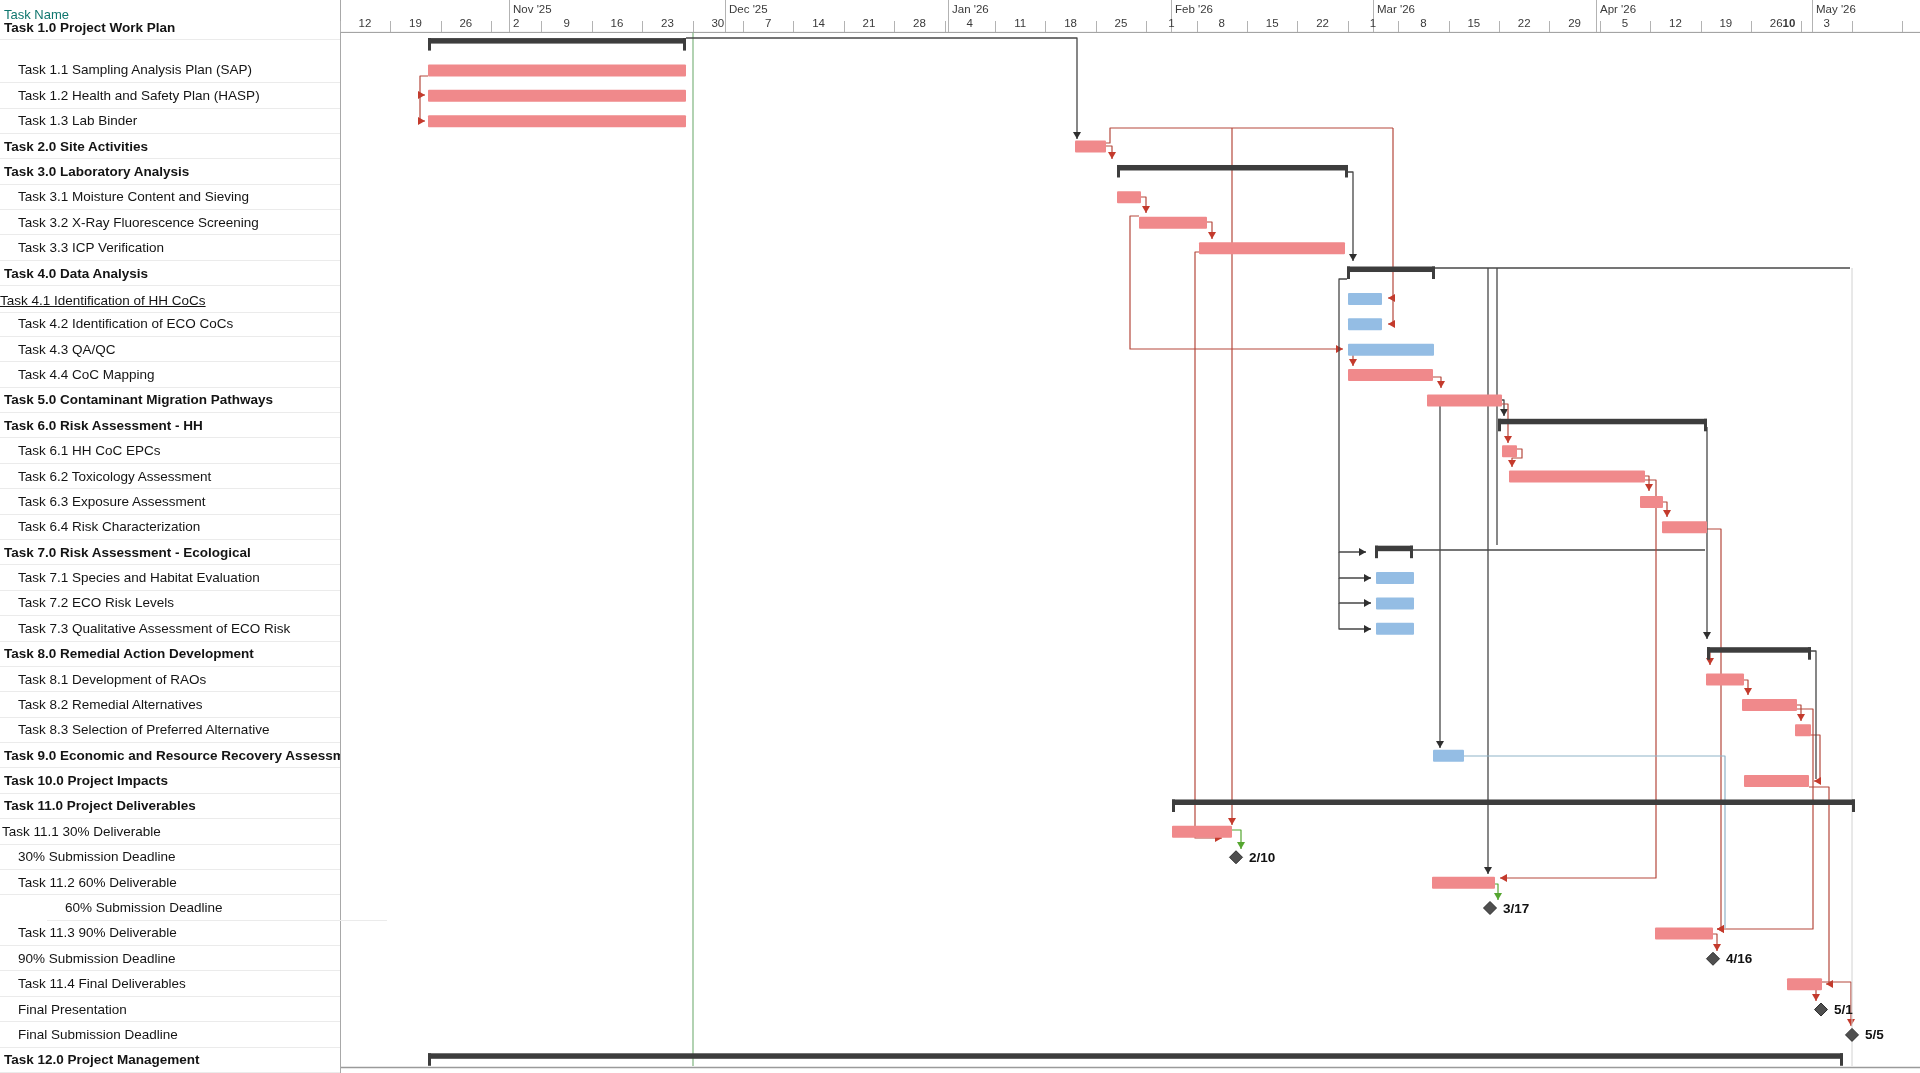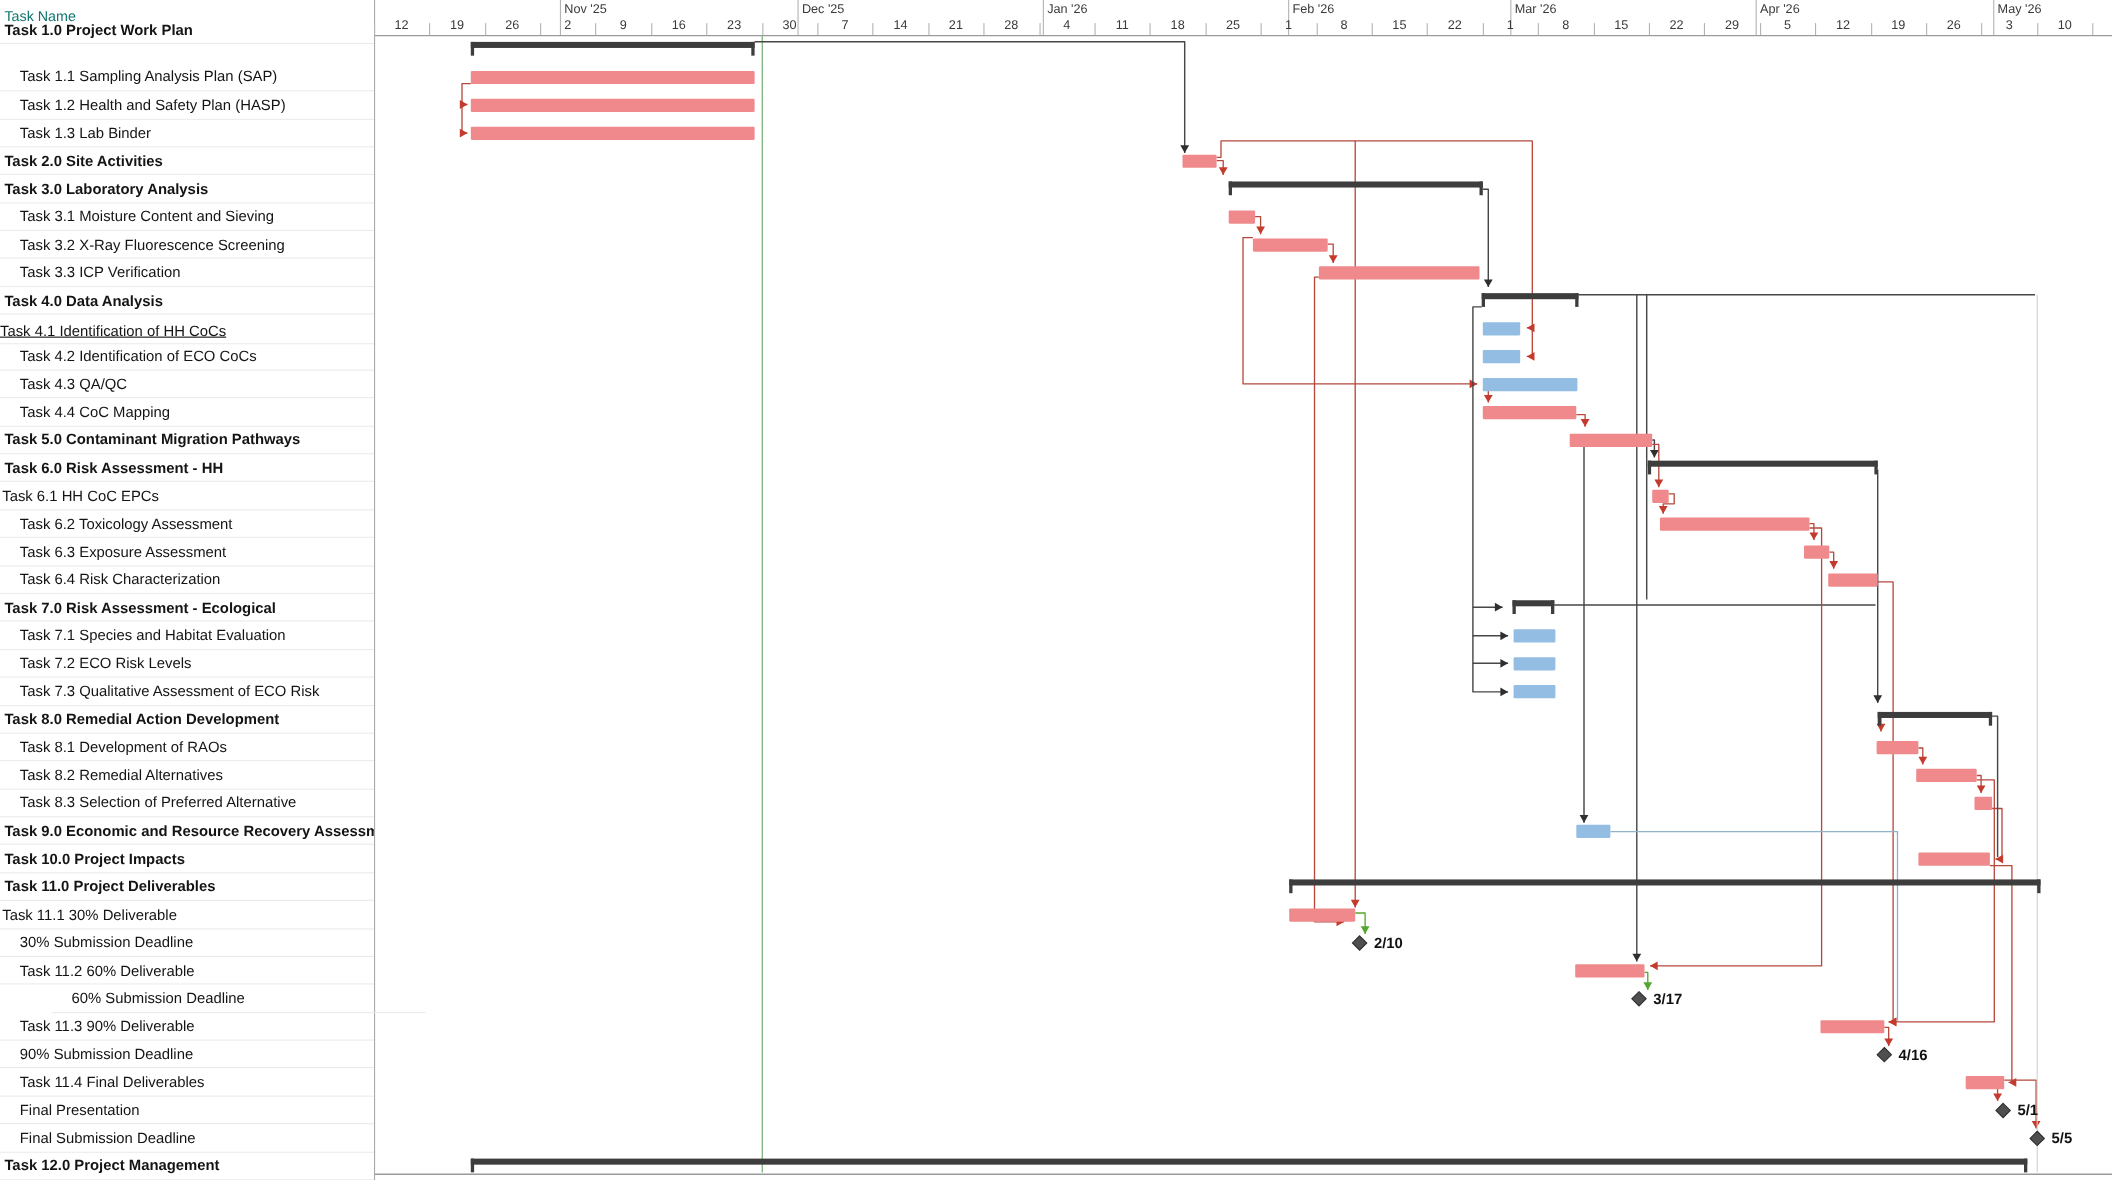--- a/index.html
+++ b/index.html
@@ -261,21 +261,21 @@
       <div class="week-label" style="left: 1625px;">5</div>
       <div class="week-tick" style="left: 1599.8px;"></div>
       <div class="week-label" style="left: 1675.4px;">12</div>
       <div class="week-tick" style="left: 1650.2px;"></div>
       <div class="week-label" style="left: 1725.8px;">19</div>
       <div class="week-tick" style="left: 1700.6px;"></div>
       <div class="week-label" style="left: 1776.2px;">26</div>
       <div class="week-tick" style="left: 1751px;"></div>
       <div class="week-label" style="left: 1826.6px;">3</div>
       <div class="week-tick" style="left: 1801.4px;"></div>
-      <div class="week-label" style="left: 1877px;">10</div>
+      <div class="week-label" style="left: 1789px; font-weight: bold;">10</div>
       <div class="week-tick" style="left: 1851.8px;"></div>
       <div class="week-tick" style="left: 1902.2px;"></div>
     </div>
   <div id="task-column">
     <div id="task-col-header">Task Name</div>
   <div class="task-row bold" style="top: 15px; height: 25.38px; padding-left: 4px;">Task 1.0 Project Work Plan</div>
       <div class="task-row" style="top: 57.78px; height: 25.38px; padding-left: 18px;">Task 1.1 Sampling Analysis Plan (SAP)</div>
       <div class="task-row" style="top: 83.16px; height: 25.38px; padding-left: 18px;">Task 1.2 Health and Safety Plan (HASP)</div>
       <div class="task-row" style="top: 108.54px; height: 25.38px; padding-left: 18px;">Task 1.3 Lab Binder</div>
       <div class="task-row bold" style="top: 133.92px; height: 25.38px; padding-left: 4px;">Task 2.0 Site Activities</div>
@@ -283,21 +283,21 @@
       <div class="task-row" style="top: 184.68px; height: 25.38px; padding-left: 18px;">Task 3.1 Moisture Content and Sieving</div>
       <div class="task-row" style="top: 210.06px; height: 25.38px; padding-left: 18px;">Task 3.2 X-Ray Fluorescence Screening</div>
       <div class="task-row" style="top: 235.44px; height: 25.38px; padding-left: 18px;">Task 3.3 ICP Verification</div>
       <div class="task-row bold" style="top: 260.82px; height: 25.38px; padding-left: 4px;">Task 4.0 Data Analysis</div>
       <div class="task-row" style="top: 288px; height: 25.38px;  text-decoration: underline;">Task 4.1 Identification of HH CoCs</div>
       <div class="task-row" style="top: 311.58px; height: 25.38px; padding-left: 18px;">Task 4.2 Identification of ECO CoCs</div>
       <div class="task-row" style="top: 336.96px; height: 25.38px; padding-left: 18px;">Task 4.3 QA/QC</div>
       <div class="task-row" style="top: 362.34px; height: 25.38px; padding-left: 18px;">Task 4.4 CoC Mapping</div>
       <div class="task-row bold" style="top: 387.72px; height: 25.38px; padding-left: 4px;">Task 5.0 Contaminant Migration Pathways</div>
       <div class="task-row bold" style="top: 413.1px; height: 25.38px; padding-left: 4px;">Task 6.0 Risk Assessment - HH</div>
-      <div class="task-row" style="top: 438.48px; height: 25.38px; padding-left: 2px;">Task 6.1 HH CoC EPCs</div>
+      <div class="task-row" style="top: 438.48px; height: 25.38px; padding-left: 18px;">Task 6.1 HH CoC EPCs</div>
       <div class="task-row" style="top: 463.86px; height: 25.38px; padding-left: 18px;">Task 6.2 Toxicology Assessment</div>
       <div class="task-row" style="top: 489.24px; height: 25.38px; padding-left: 18px;">Task 6.3 Exposure Assessment</div>
       <div class="task-row" style="top: 514.62px; height: 25.38px; padding-left: 18px;">Task 6.4 Risk Characterization</div>
       <div class="task-row bold" style="top: 540px; height: 25.38px; padding-left: 4px;">Task 7.0 Risk Assessment - Ecological</div>
       <div class="task-row" style="top: 565.38px; height: 25.38px; padding-left: 18px;">Task 7.1 Species and Habitat Evaluation</div>
       <div class="task-row" style="top: 590.76px; height: 25.38px; padding-left: 18px;">Task 7.2 ECO Risk Levels</div>
       <div class="task-row" style="top: 616.14px; height: 25.38px; padding-left: 18px;">Task 7.3 Qualitative Assessment of ECO Risk</div>
       <div class="task-row bold" style="top: 641.52px; height: 25.38px; padding-left: 4px;">Task 8.0 Remedial Action Development</div>
       <div class="task-row" style="top: 666.9px; height: 25.38px; padding-left: 18px;">Task 8.1 Development of RAOs</div>
       <div class="task-row" style="top: 692.28px; height: 25.38px; padding-left: 18px;">Task 8.2 Remedial Alternatives</div>

